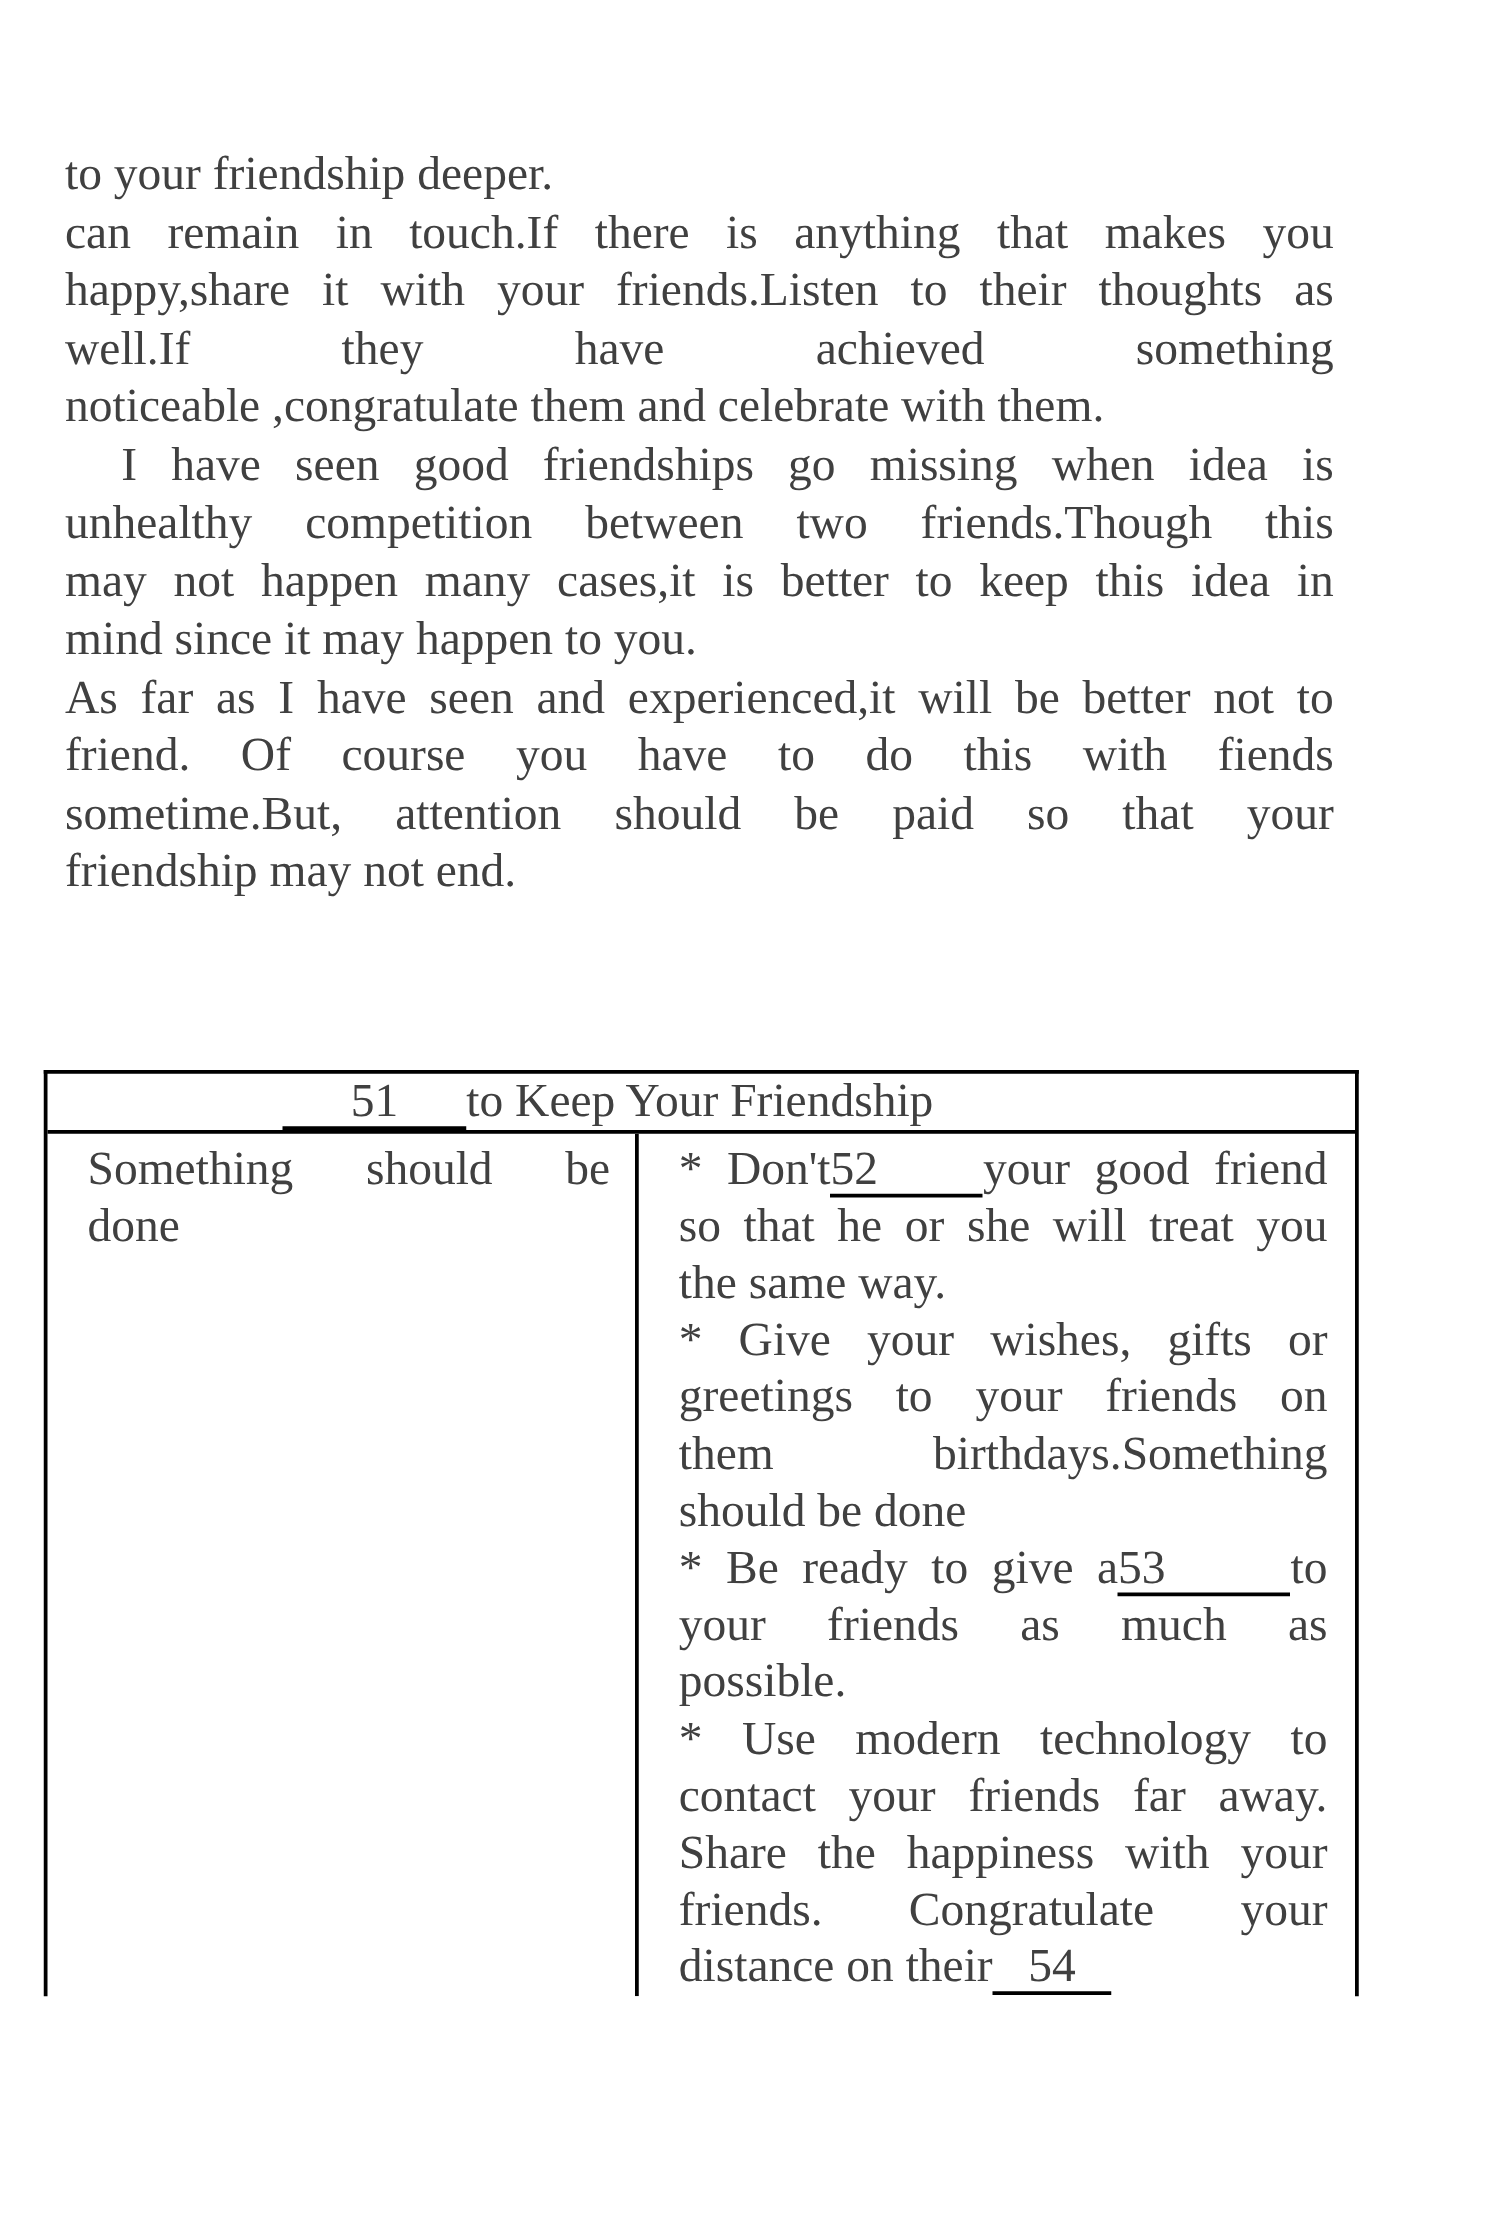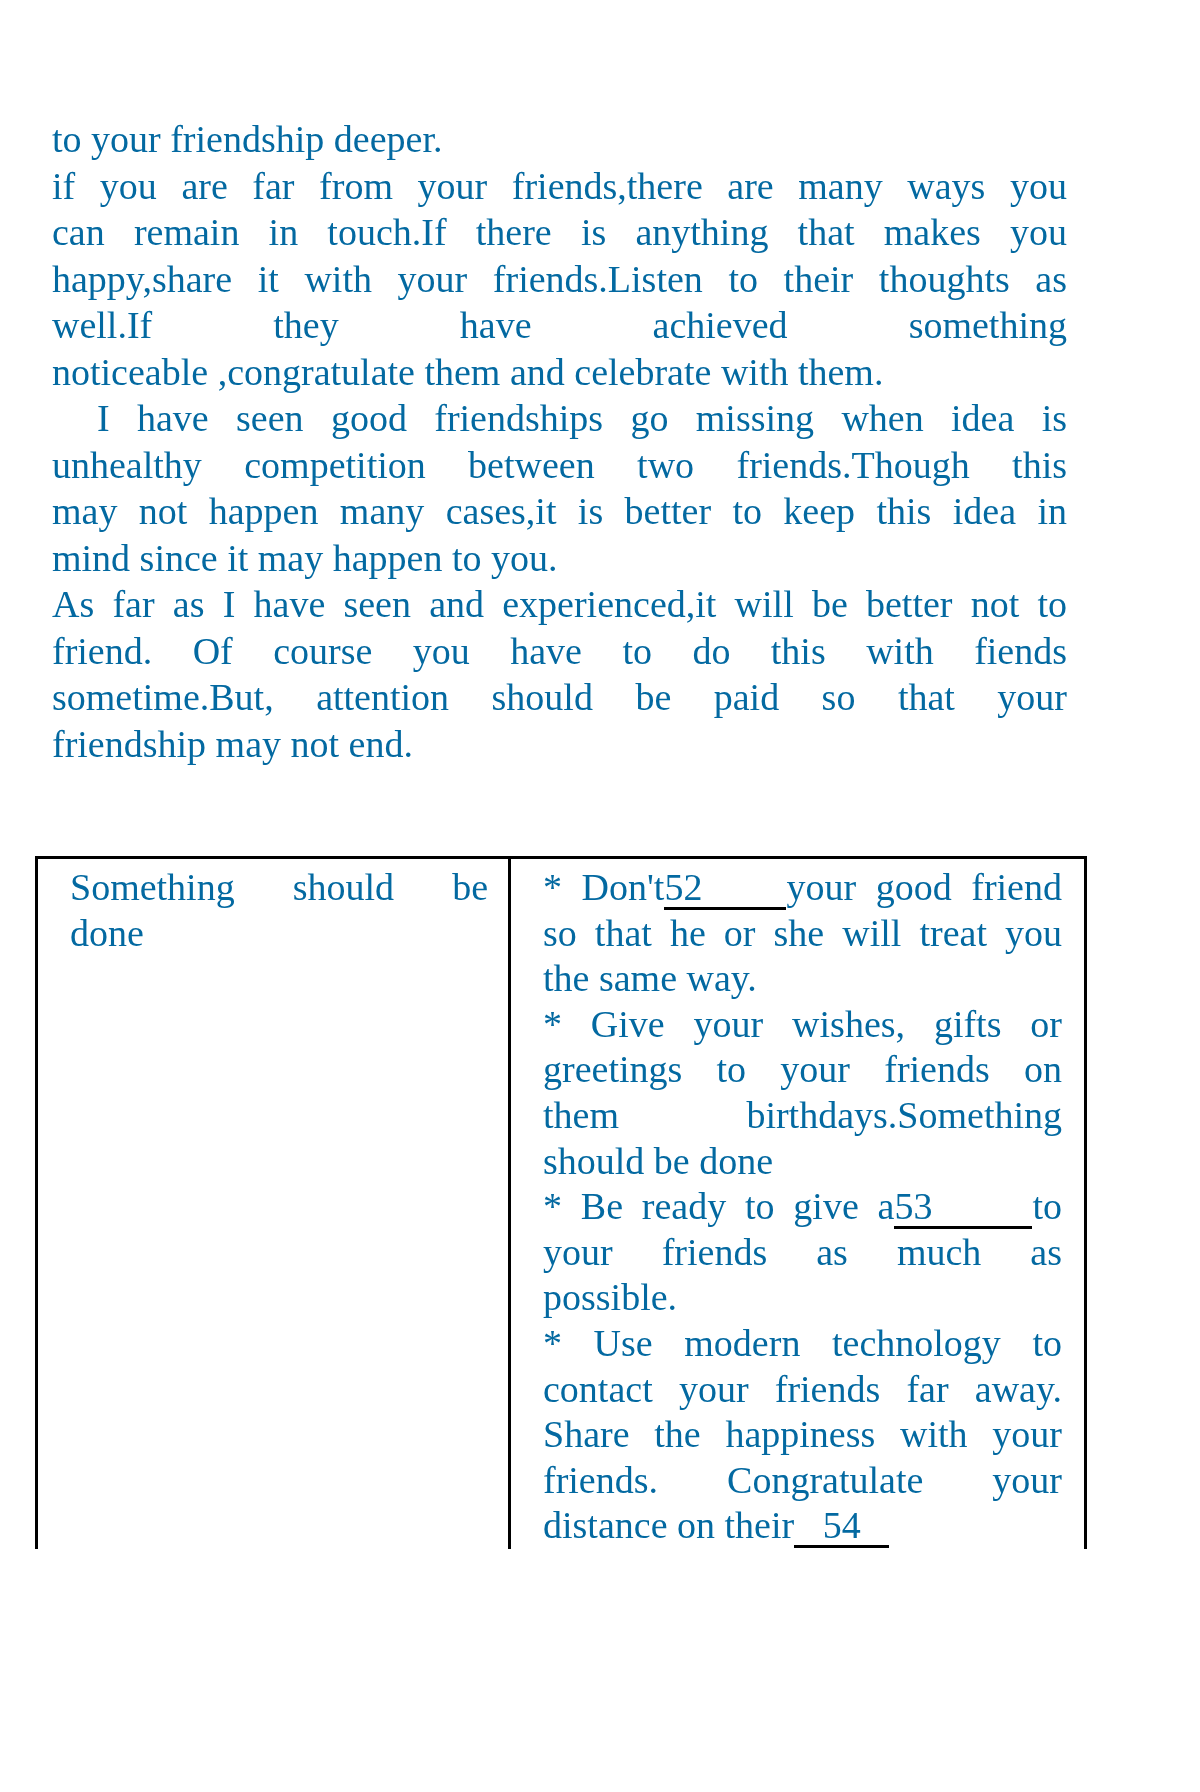--- a/index.html
+++ b/index.html
@@ -1,19 +1,19 @@
 <!DOCTYPE html>
 <html><head>
 <meta charset="utf-8">
 <style>
   html,body{margin:0;padding:0;background:#ffffff;}
   .page{
     position:relative;
     width:1200px;height:1792px;
-    background:#ffffff;color:#0369a1;
+    background:#ffffff;color:#404040;
     font-family:"Liberation Serif", serif;
     overflow:hidden;
   }
   
   .passage{
     position:absolute;left:52px;top:116px;width:1015px;
     font-size:38px;line-height:46.5px;
   }
   .pline{white-space:normal;}
   .jst{text-align:justify;text-align-last:justify;}
@@ -56,37 +56,39 @@
   .b53{width:138px;}
   .b54{width:95px;}
 </style>
 </head>
 <body>
 
 <div class="page">
 
   <div class="passage">
     <div class="pline end">to your friendship deeper.</div>
-    <div class="pline jst">if you are far from your friends,there are many ways you</div>
     <div class="pline jst">can remain in touch.If there is anything that makes you</div>
     <div class="pline jst">happy,share it with your friends.Listen to their thoughts as</div>
     <div class="pline jst">well.If they have achieved something</div>
     <div class="pline end">noticeable ,congratulate them and celebrate with them.</div>
     <div class="pline jst ind">I have seen good friendships go missing when idea is</div>
     <div class="pline jst">unhealthy competition between two friends.Though this</div>
     <div class="pline jst">may not happen many cases,it is better to keep this idea in</div>
     <div class="pline end">mind since it may happen to you.</div>
     <div class="pline jst">As far as I have seen and experienced,it will be better not to</div>
     <div class="pline jst">friend. Of course you have to do this with fiends</div>
     <div class="pline jst">sometime.But, attention should be paid so that your</div>
     <div class="pline end">friendship may not end.</div>
   </div>
 
   <div class="tbl">
 
+    <div class="title-row">
+      <span class="blank b51">51</span><span>to Keep Your Friendship</span>
+    </div>
 
 
     <div class="body-row">
       <div class="cell tips-col">
         <div class="cline jl">Something should be</div>
         <div class="cline end">done</div>
       </div>
       <div class="cell det-col">
         <div class="cline jl"><span>* Don't</span><span class="blank b52">52</span><span>your good friend</span></div>
         <div class="cline jl">so that he or she will treat you</div>

